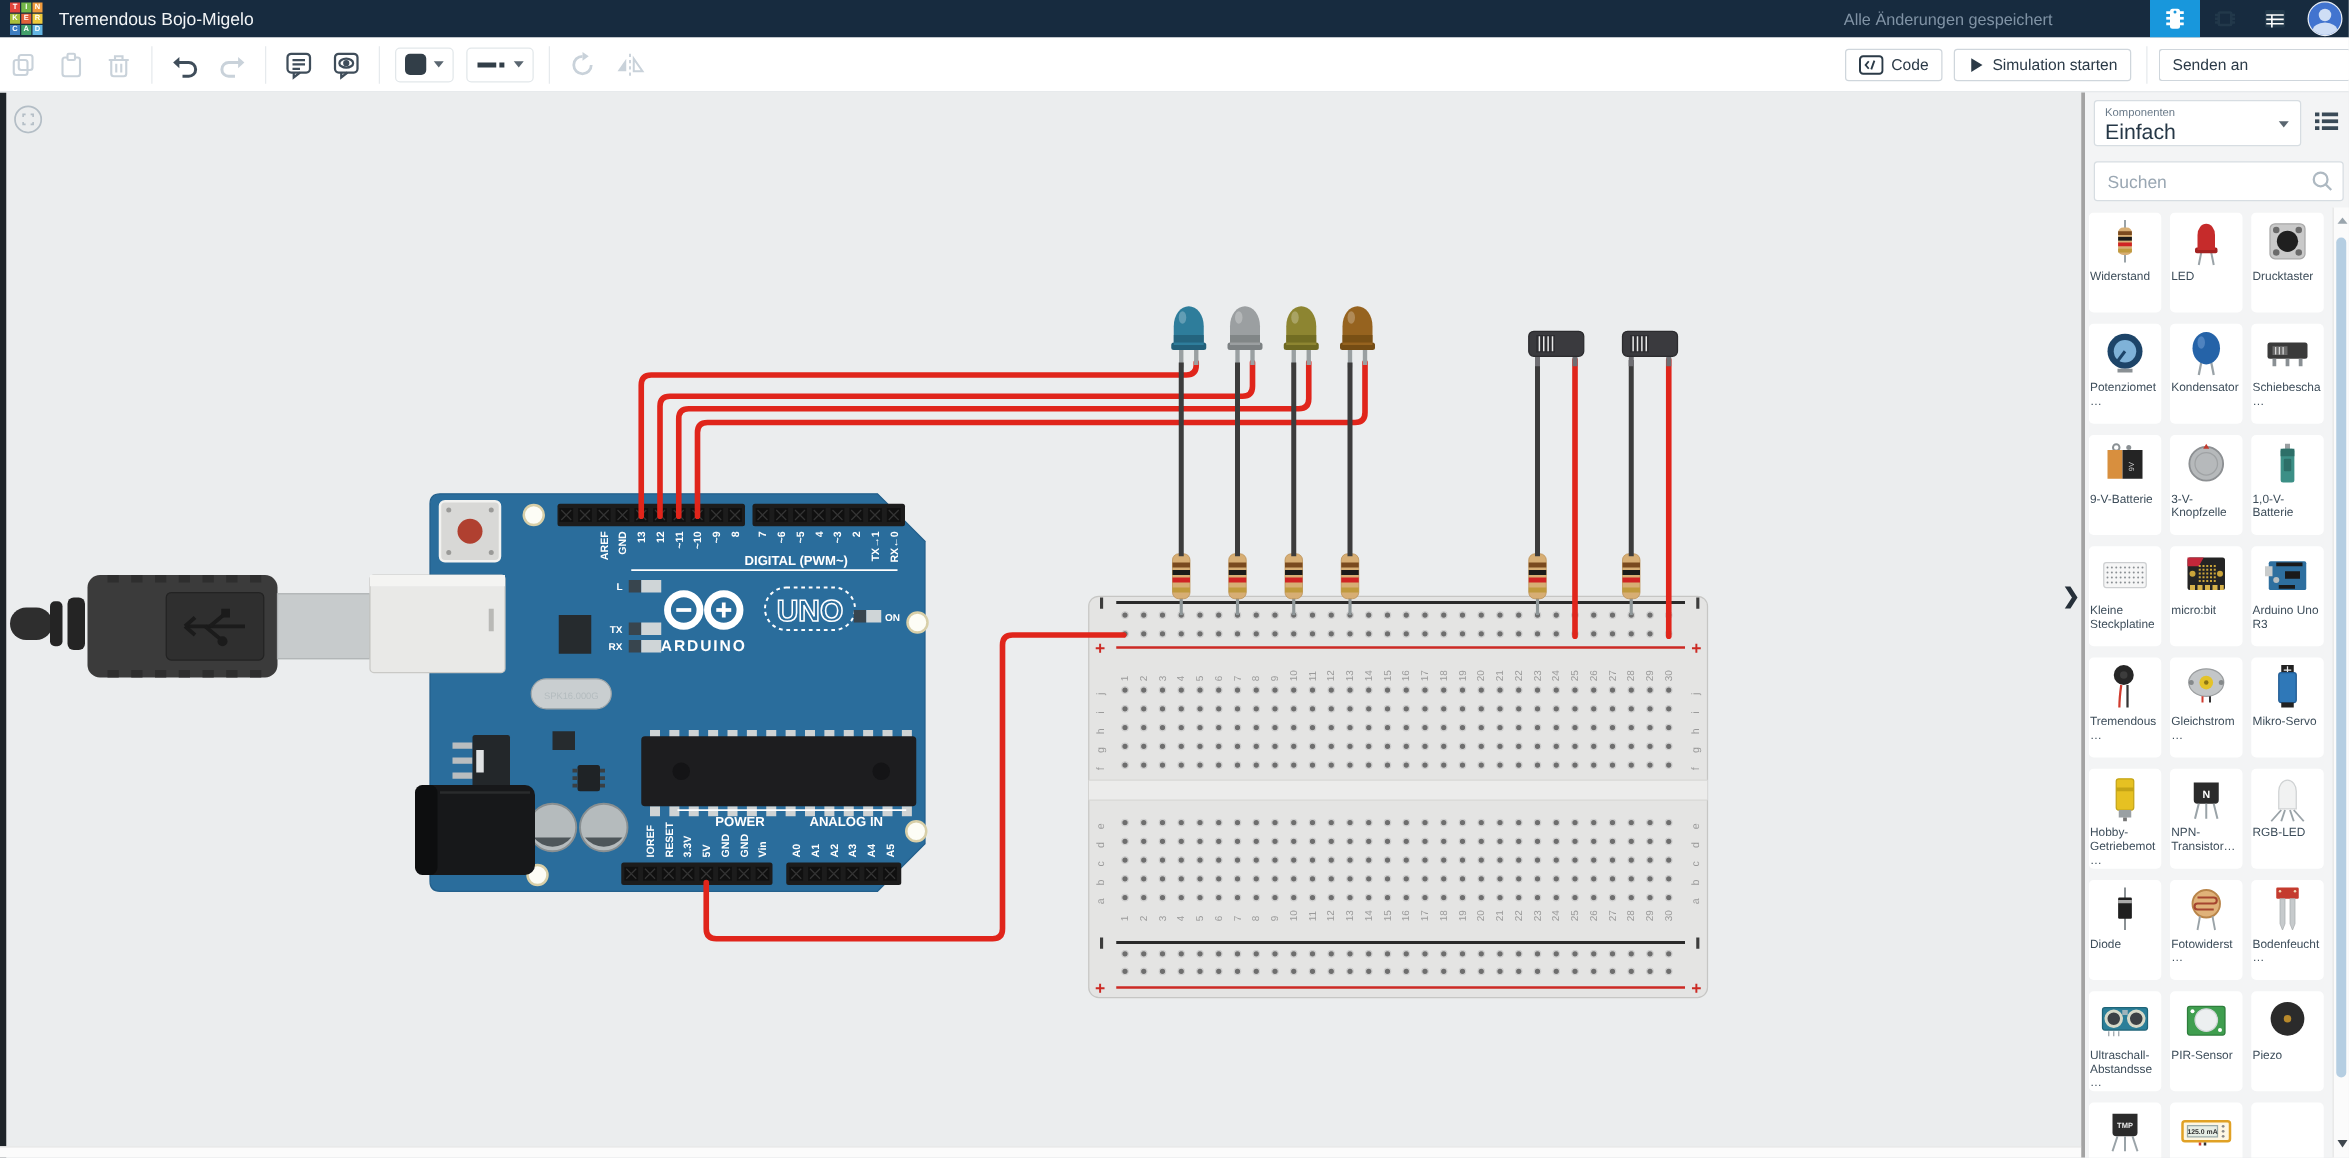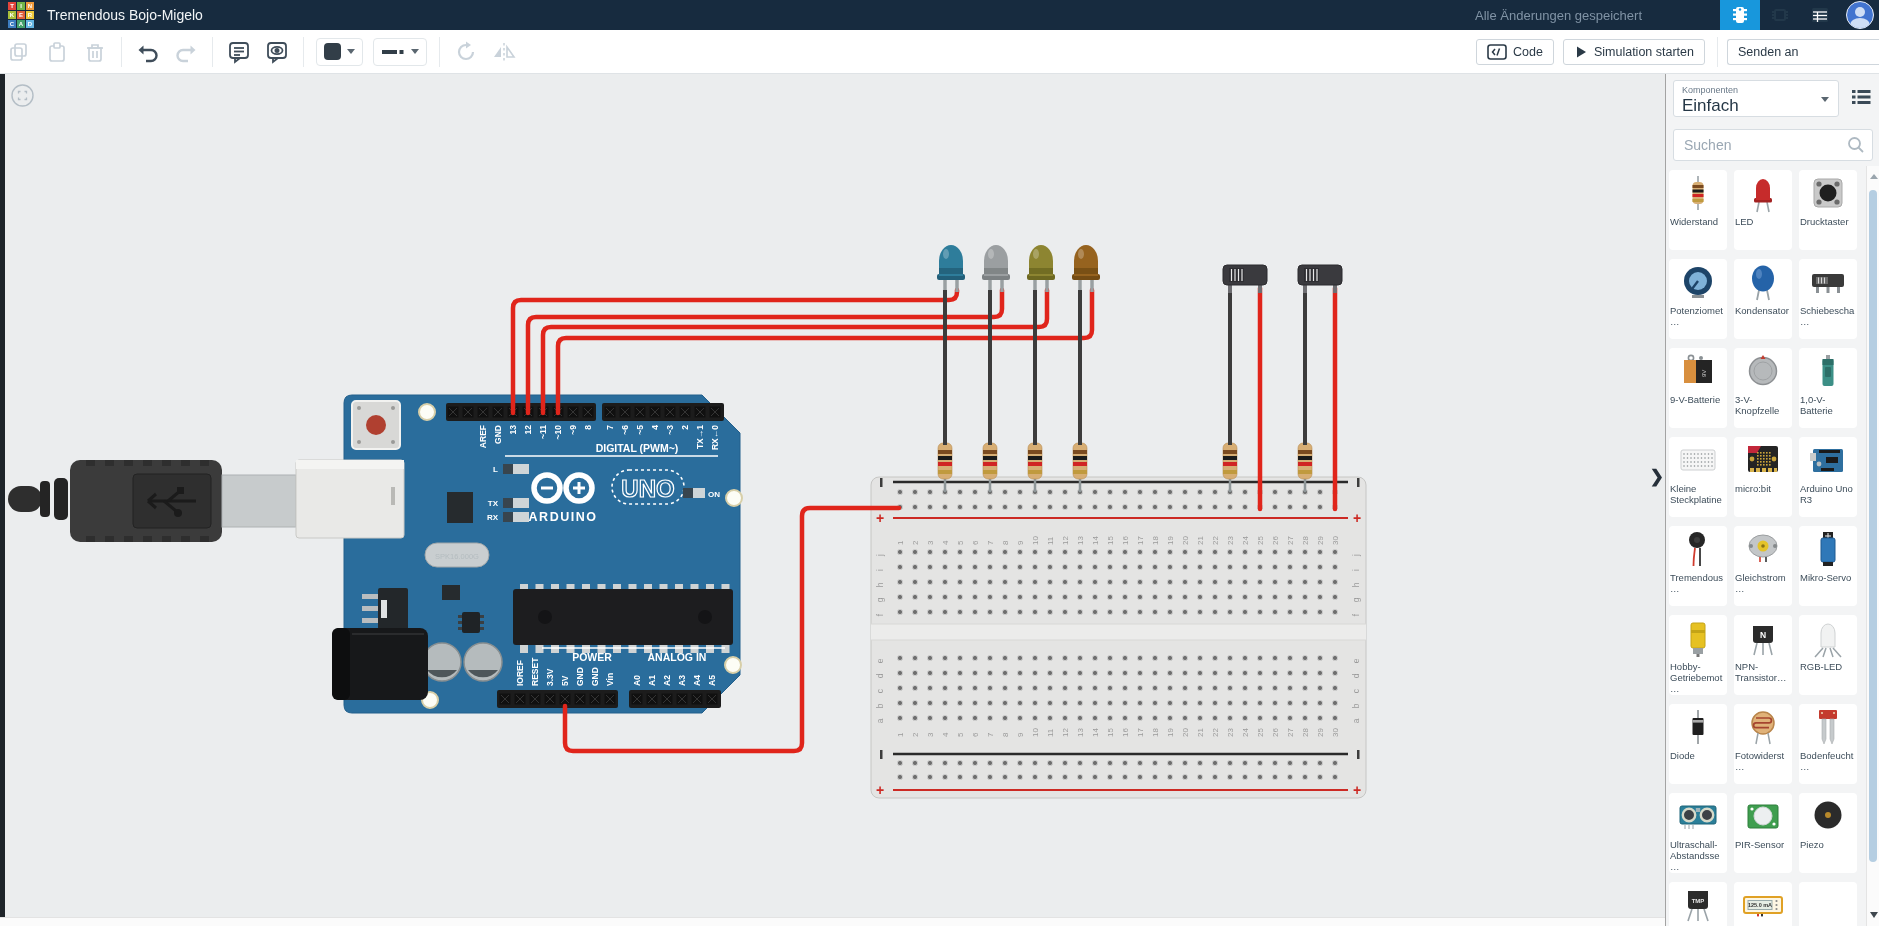--- a/index.html
+++ b/index.html
@@ -33,21 +33,21 @@
   
   #main { position:absolute; left:0; top:74px; width:1879px; height:852px; display:flex; }
   #canvas { position:relative; width:1665px; height:852px; background:#ebedee; overflow:hidden; }
   #left-strip { position:absolute; left:0; top:0; width:5px; height:852px; background:#1e2429; z-index:5; }
   #zoomfit { position:absolute; left:11px; top:10px; width:23px; height:23px; z-index:6; cursor:pointer; }
   #circuit { position:absolute; left:0; top:0; }
   #hscrollbar { position:absolute; left:0; bottom:0; width:1665px; height:9px; background:#fbfbfb; border-top:1px solid #e3e3e3; z-index:7; }
   #collapse-handle { position:absolute; right:1px; top:392px; font-size:17px; font-weight:bold; color:#26303a; z-index:8; cursor:pointer; }
 
   
-  #sidebar { position:relative; width:214px; height:852px; background:#f3f4f5; border-left:1px solid #a3a3a3; }
+  #sidebar { position:relative; width:214px; height:852px; background:#f3f4f5; border-left:3px solid #a3a3a3; }
   #panel-dropdown { position:absolute; left:7px; top:6px; width:166px; height:37px; background:#fff; border:1px solid #d7dde2; border-radius:3px; padding:4px 8px; cursor:pointer; }
   #panel-dropdown .lbl { font-size:9px; color:#6a7a89; }
   #panel-dropdown .val { font-size:17px; color:#253746; margin-top:1px; }
   #panel-dropdown .caret { position:absolute; right:9px; top:16px; }
   #listview-btn { position:absolute; right:8px; top:14px; width:20px; height:18px; background:transparent; border:none; cursor:pointer; padding:0; }
   #search-wrap { position:absolute; left:7px; top:55px; width:200px; height:32px; }
   #search-input { width:100%; height:100%; border:1px solid #d7dde2; border-radius:3px; padding:0 20px 0 10px; font-size:14px; color:#37474f; background:#fff; font-family:"Liberation Sans",sans-serif; }
   #search-input::placeholder { color:#9aa7b3; }
   #search-icon { position:absolute; right:8px; top:7px; }
   #comp-grid { position:absolute; left:3px; top:96px; width:196px; height:756px; overflow:hidden; display:grid; grid-template-columns:repeat(3,58px); grid-auto-rows:80px; column-gap:7px; row-gap:9px; }

